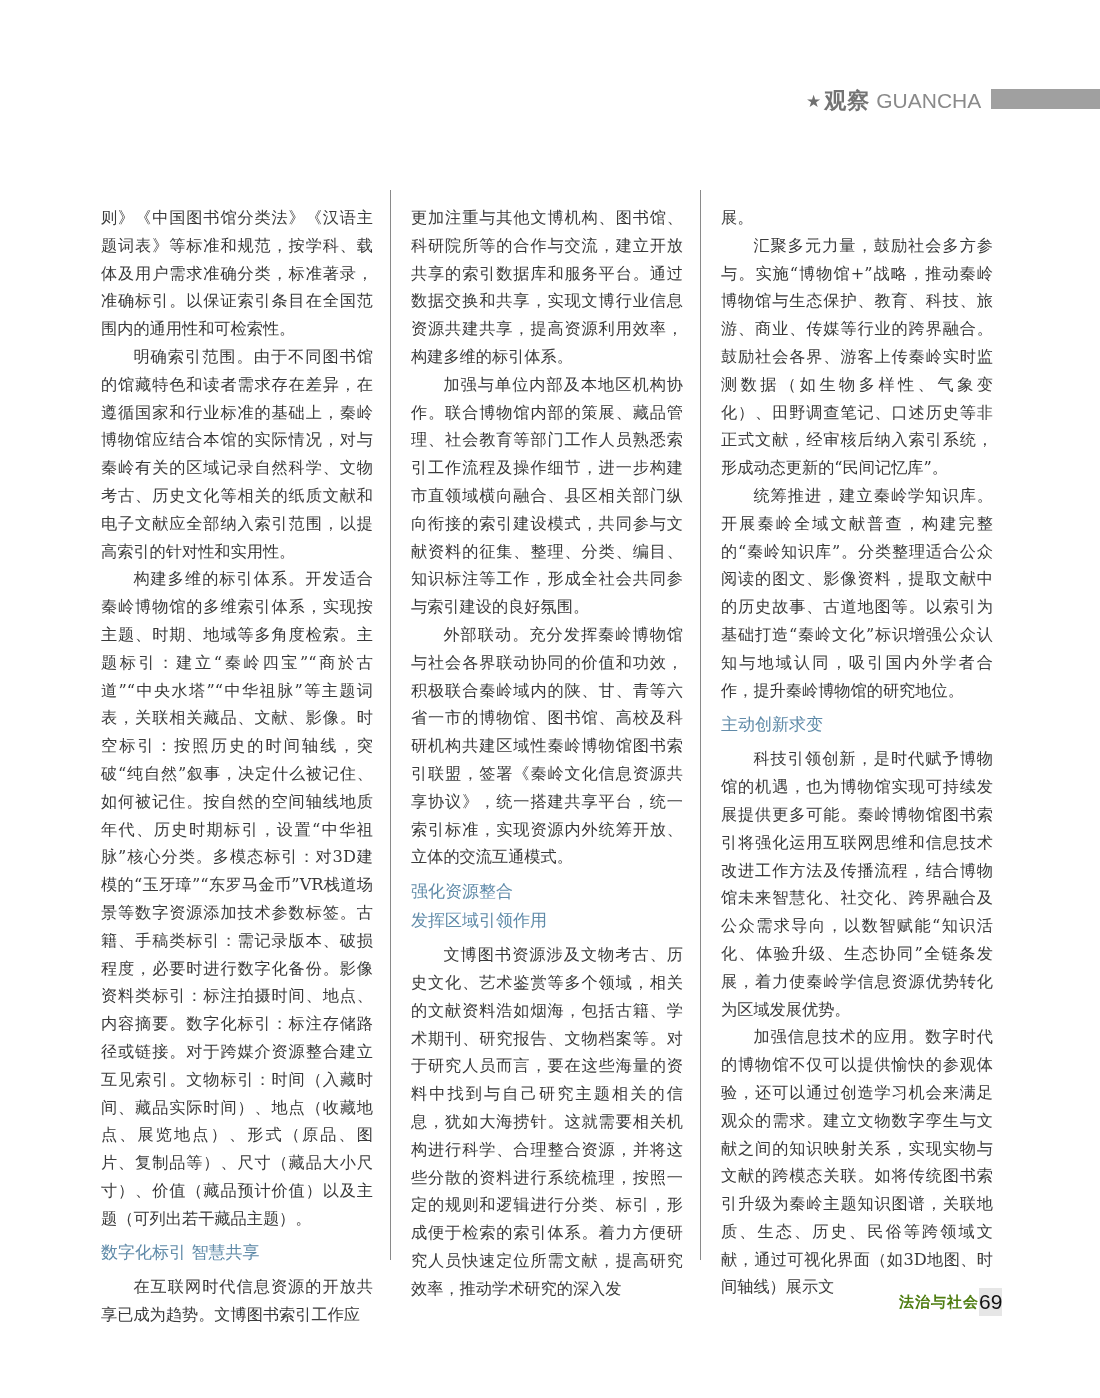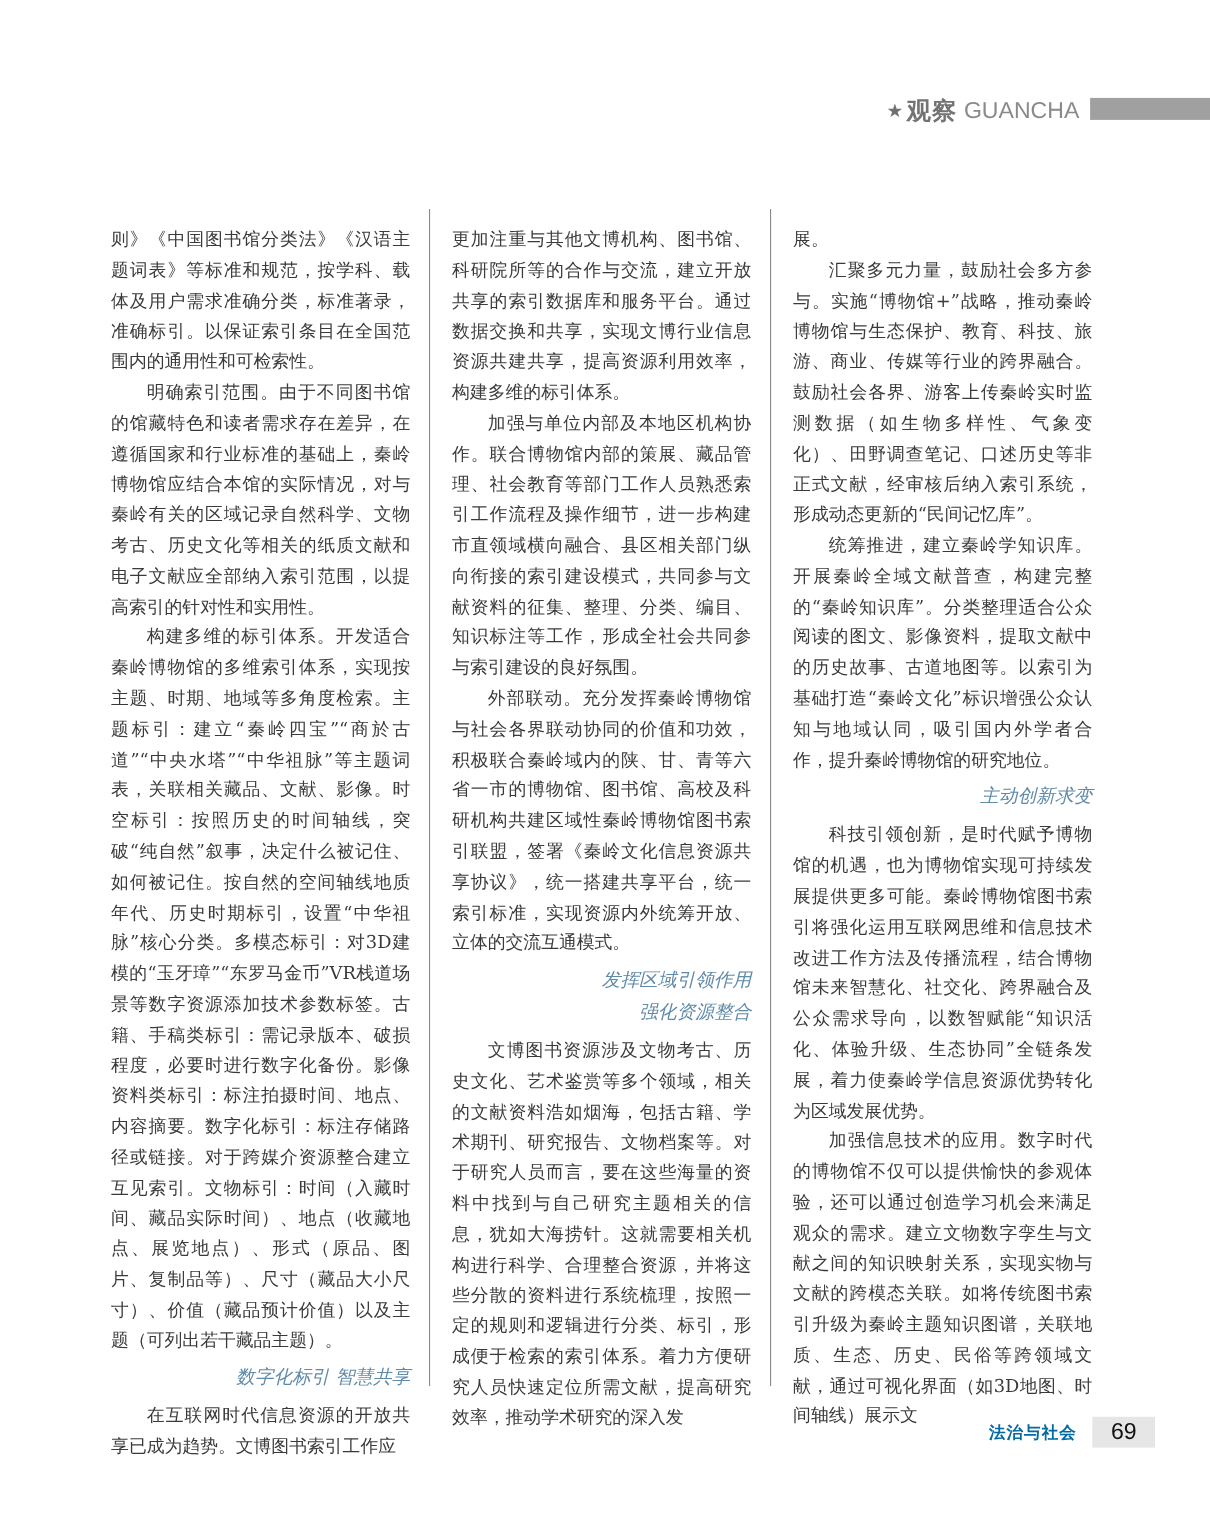--- a/index.html
+++ b/index.html
@@ -10,29 +10,29 @@
   .header .cn { font-family: "DejaVu Sans", sans-serif; font-weight: bold; font-size: 22px; color: #737373; margin-right: 6px; letter-spacing: 1px; }
   .header .en { font-family: Liberation Sans, sans-serif; font-size: 21px; color: #8a8a8a; }
   .header-bar { position: absolute; top: 89px; left: 991px; width: 109px; height: 20px; background: #a0a0a0; }
 
   .col { position: absolute; top: 193px; width: 272px; font-size: 16.2px; line-height: 27.8px; text-align: justify; margin-top: 11px; }
   .col1 { left: 101px; }
   .col2 { left: 411px; }
   .col3 { left: 721px; }
   .col p { margin: 0; }
   .col p.indent { text-indent: 2em; }
-  .col .h { font-family: "DejaVu Sans", sans-serif; text-align: right; color: #5f8aa8; font-size: 17px; line-height: 29px; margin: 6px 0 6px 0; font-style: italic; }
+  .col .h { font-family: "DejaVu Sans", sans-serif; text-align: left; color: #5f8aa8; font-size: 17px; line-height: 29px; margin: 6px 0 6px 0; }
 
   .divider { position: absolute; top: 190px; height: 1070px; width: 1px; background: #8a8a8a; }
   .d1 { left: 390px; }
   .d2 { left: 700px; }
 
   .footer { position: absolute; top: 1288px; left: 899px; display: flex; align-items: center; }
-  .footer .mag { font-family: Liberation Sans, sans-serif; font-weight: bold; font-size: 15px; color: #0369a1; letter-spacing: 1px; }
-  .footer .page { margin-left: 14px; background: #e6e6e6; font-family: "Liberation Sans", sans-serif; font-size: 21px; color: #111; padding: 2px 17px; }
+  .footer .mag { font-family: Liberation Sans, sans-serif; font-weight: bold; font-size: 15px; color: #4d7c0f; letter-spacing: 1px; }
+  .footer .page { background: #e6e6e6; font-family: "Liberation Sans", sans-serif; font-size: 21px; color: #111; padding: 2px 0; }
 </style>
 </head>
 <body>
 
 <div class="header">
   <span class="star">★</span>
   <span class="cn">观察</span>
   <span class="en">GUANCHA</span>
 </div>
 <div class="header-bar"></div>
@@ -45,22 +45,22 @@
       <div>数字化标引  智慧共享</div>
     </div>
     <p class="indent">在互联网时代信息资源的开放共享已成为趋势。文博图书索引工作应</p>
   </div>
 <div class="divider d1"></div>
 <div class="col col2">
     <p>更加注重与其他文博机构、图书馆、科研院所等的合作与交流，建立开放共享的索引数据库和服务平台。通过数据交换和共享，实现文博行业信息资源共建共享，提高资源利用效率，构建多维的标引体系。</p>
     <p class="indent">加强与单位内部及本地区机构协作。联合博物馆内部的策展、藏品管理、社会教育等部门工作人员熟悉索引工作流程及操作细节，进一步构建市直领域横向融合、县区相关部门纵向衔接的索引建设模式，共同参与文献资料的征集、整理、分类、编目、知识标注等工作，形成全社会共同参与索引建设的良好氛围。</p>
     <p class="indent">外部联动。充分发挥秦岭博物馆与社会各界联动协同的价值和功效，积极联合秦岭域内的陕、甘、青等六省一市的博物馆、图书馆、高校及科研机构共建区域性秦岭博物馆图书索引联盟，签署《秦岭文化信息资源共享协议》，统一搭建共享平台，统一索引标准，实现资源内外统筹开放、立体的交流互通模式。</p>
     <div class="h">
+      <div>强化资源整合</div>
       <div>发挥区域引领作用</div>
-      <div>强化资源整合</div>
     </div>
     <p class="indent">文博图书资源涉及文物考古、历史文化、艺术鉴赏等多个领域，相关的文献资料浩如烟海，包括古籍、学术期刊、研究报告、文物档案等。对于研究人员而言，要在这些海量的资料中找到与自己研究主题相关的信息，犹如大海捞针。这就需要相关机构进行科学、合理整合资源，并将这些分散的资料进行系统梳理，按照一定的规则和逻辑进行分类、标引，形成便于检索的索引体系。着力方便研究人员快速定位所需文献，提高研究效率，推动学术研究的深入发</p>
   </div>
 <div class="divider d2"></div>
 <div class="col col3">
     <p>展。</p>
     <p class="indent">汇聚多元力量，鼓励社会多方参与。实施“博物馆+”战略，推动秦岭博物馆与生态保护、教育、科技、旅游、商业、传媒等行业的跨界融合。鼓励社会各界、游客上传秦岭实时监测数据（如生物多样性、气象变化）、田野调查笔记、口述历史等非正式文献，经审核后纳入索引系统，形成动态更新的“民间记忆库”。</p>
     <p class="indent">统筹推进，建立秦岭学知识库。开展秦岭全域文献普查，构建完整的“秦岭知识库”。分类整理适合公众阅读的图文、影像资料，提取文献中的历史故事、古道地图等。以索引为基础打造“秦岭文化”标识增强公众认知与地域认同，吸引国内外学者合作，提升秦岭博物馆的研究地位。</p>
     <div class="h">
       <div>主动创新求变</div>

